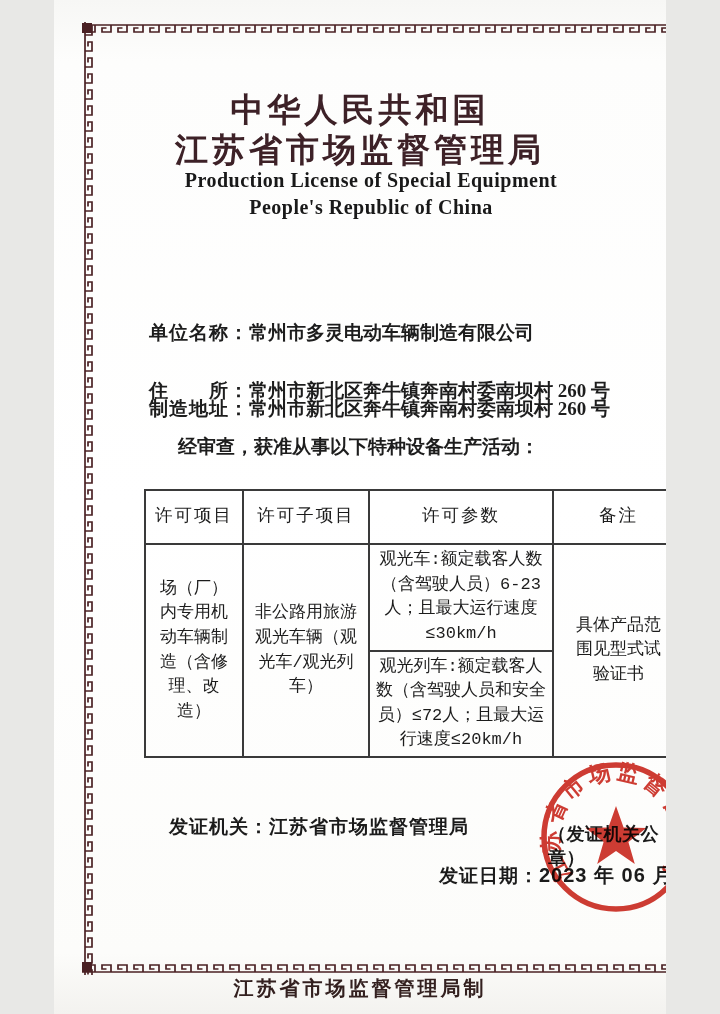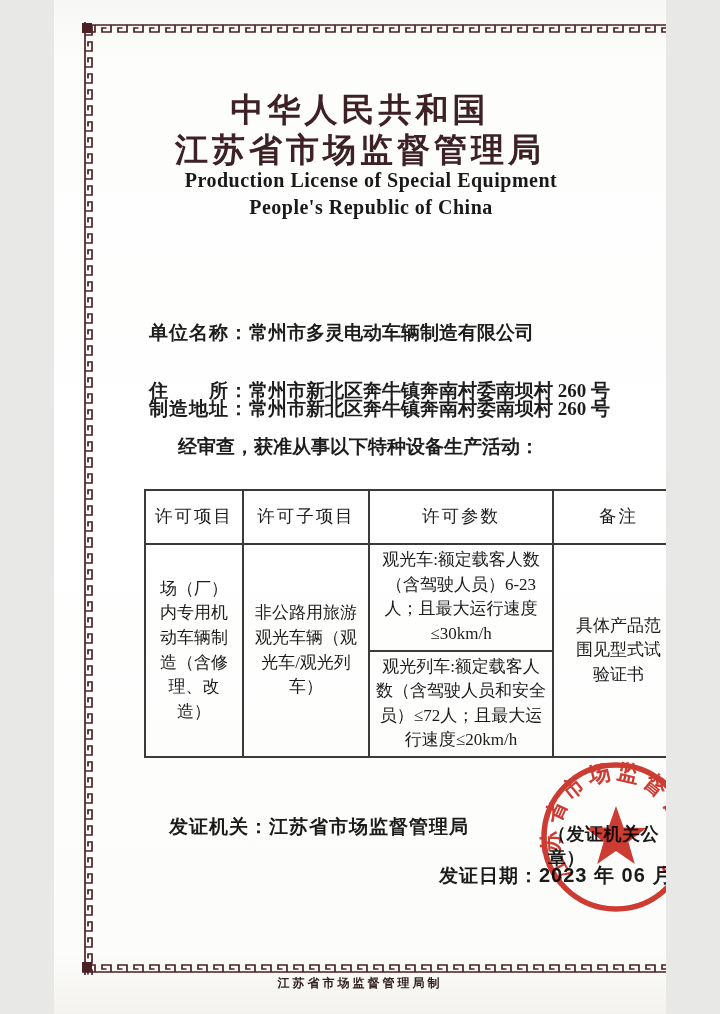--- a/index.html
+++ b/index.html
@@ -24,42 +24,42 @@
   .license-no {
     position:absolute; top:270px; right:80px;
     font-size:19px; font-weight:500; color:#1e1e1e; letter-spacing:1px;
   }
   .info-row { position:absolute; left:95px; font-size:19px; font-weight:600; color:#1d1d1d; white-space:nowrap; }
   .info-row .lbl { letter-spacing:1px; }
   .approval { position:absolute; left:124px; top:434px; font-size:19px; font-weight:600; color:#1d1d1d; }
   table.lic {
     position:absolute; left:90px; top:489px; width:539px;
     border-collapse:collapse; table-layout:fixed;
-    font-size:17px; font-weight:500; color:#1c1c1c;
+    font-size:17px; font-weight:500; color:#1c1c1c;font-family:Liberation Mono, monospace;
   }
   table.lic th, table.lic td {
     border:2px solid #3a3a3a; text-align:center; vertical-align:middle;
     padding:3px 6px; line-height:1.45; font-weight:500;
   }
   table.lic th { height:54px; font-size:17.5px; letter-spacing:2px; }
   table.lic td.tall { height:100px; }
   .remark-inner { display:inline-block; max-width:100px; }
   .proj-inner { display:inline-block; max-width:90px; }
   .issue-row { position:absolute; font-size:19px; color:#1b1b1b; white-space:nowrap; }
   .issue-row .lbl { font-weight:600; letter-spacing:1px; }
   .issue-row .val-bold { font-weight:700; letter-spacing:1px; }
   .date-val { font-family:"Liberation Sans", sans-serif; font-size:20px; font-weight:600; letter-spacing:1px; }
   .seal-placeholder {
     position:absolute; left:494px; top:822px; font-size:18px; font-weight:600;
     color:#1a1a1a; letter-spacing:0.5px; z-index:1;
   }
   .seal { position:absolute; left:477px; top:752px; z-index:2; mix-blend-mode:multiply; opacity:0.93; }
   .footer-line {
     position:absolute; left:0; top:975px; width:100%; text-align:center;
-    font-size:12px; font-weight:700; letter-spacing:3px; color:#33201f;
+    font-size:20px; font-weight:700; letter-spacing:3px; color:#33201f;
   }
 </style>
 </head>
 <body>
 
 <div class="page">
 
   <svg class="border-strip" style="left:28px;top:22px" width="664" height="13">
     <defs>
         <pattern id="mh1" patternUnits="userSpaceOnUse" width="16" height="13">

